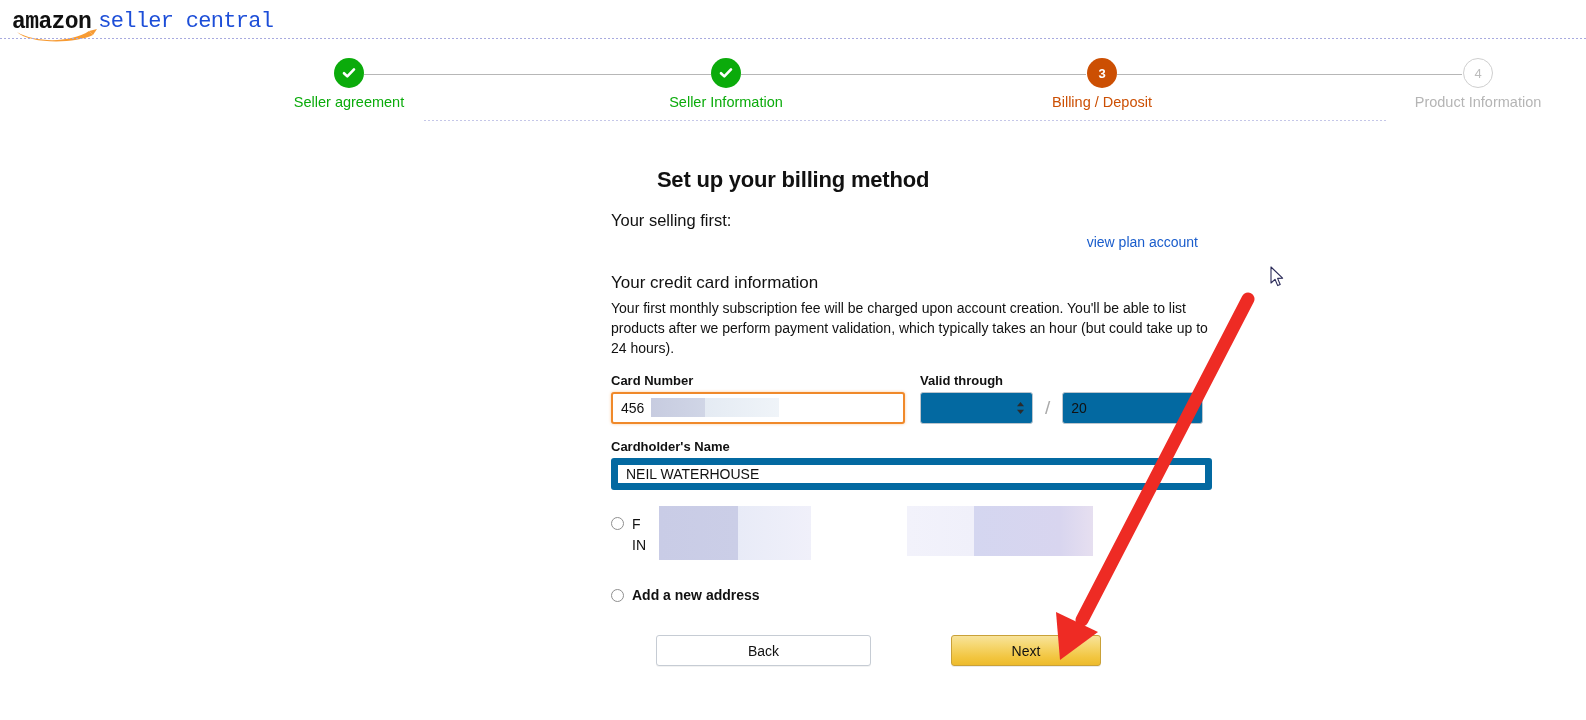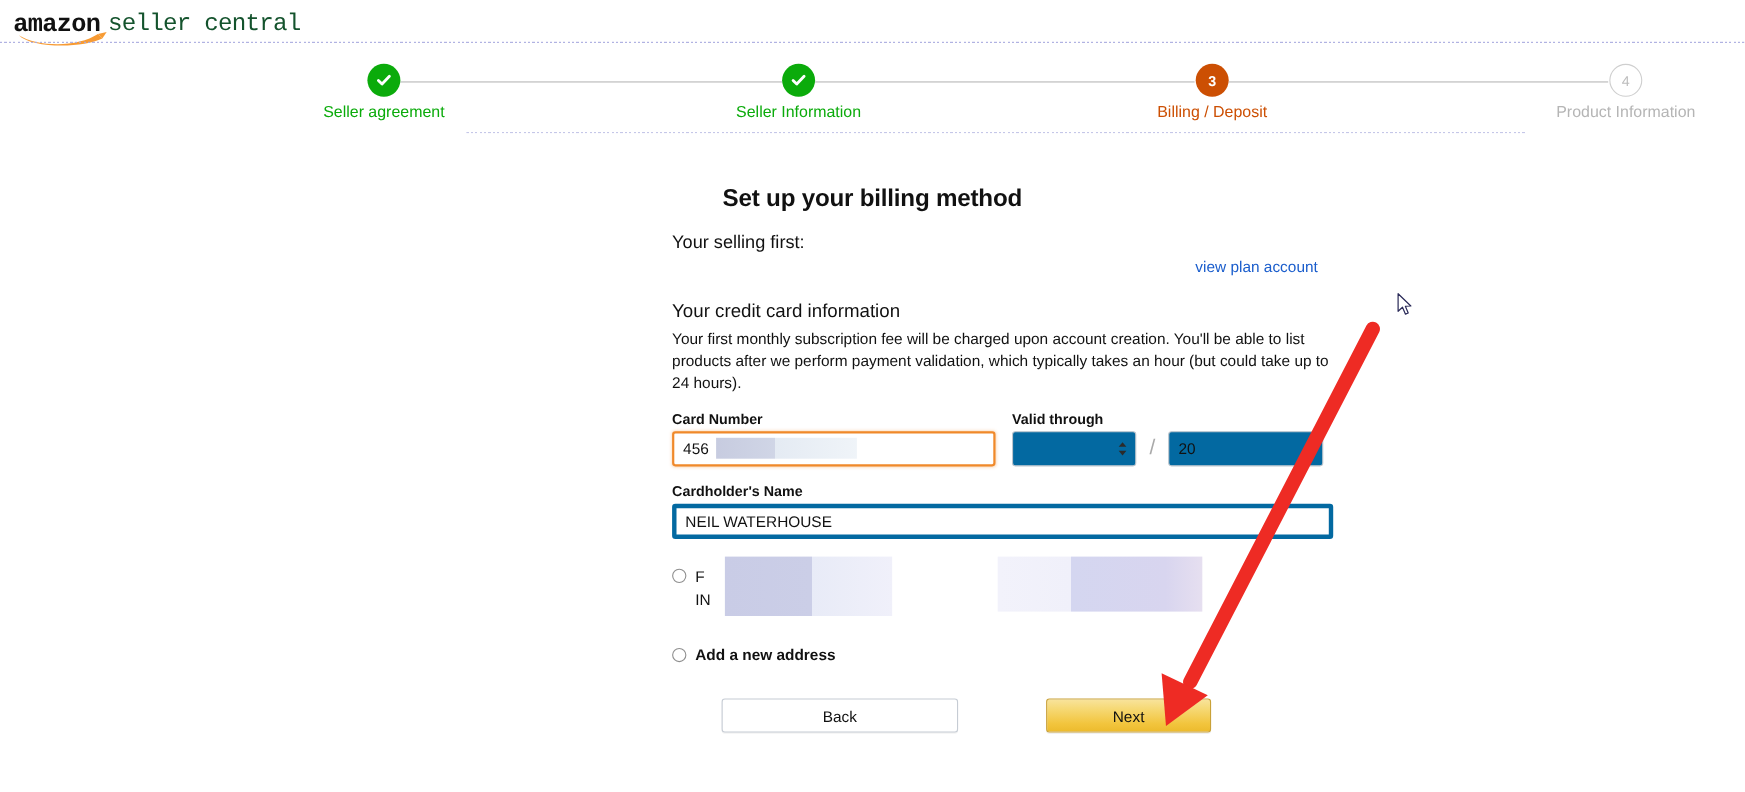--- a/index.html
+++ b/index.html
@@ -47,21 +47,21 @@
     left: 3px;
     bottom: -9px;
     width: 84px;
     height: 15px;
     overflow: hidden;
   }
   .logo-smile svg { display: block; }
   .logo-seller {
     font-size: 22px;
     font-weight: normal;
-    color: #14532d;
+    color: #1d4ed8;
     letter-spacing: -0.7px;
     line-height: 24px;
     margin-left: 7px;
   }
   .header-rule {
     position: absolute;
     top: 38px; left: 0;
     width: 1586px;
     height: 1px;
     background-image: repeating-linear-gradient(to right,
@@ -191,21 +191,21 @@
     position: relative;
     margin-top: 15px;
     height: 53px;
   }
   .grp-card { position: absolute; left: 0; top: 0; width: 294px; }
   .grp-valid { position: absolute; left: 309px; top: 0; width: 292px; }
 
   .text-input {
     width: 100%;
     height: 32px;
-    border: 4px solid #0369a1;
+    border: 7px solid #0369a1;
     border-radius: 3px;
     background: #ffffff;
     font-family: "Liberation Sans", sans-serif;
     font-size: 14px;
     color: #111111;
     padding: 0 8px;
     outline: none;
   }
   .text-input.focused {
     border: 2px solid #f0892a;

